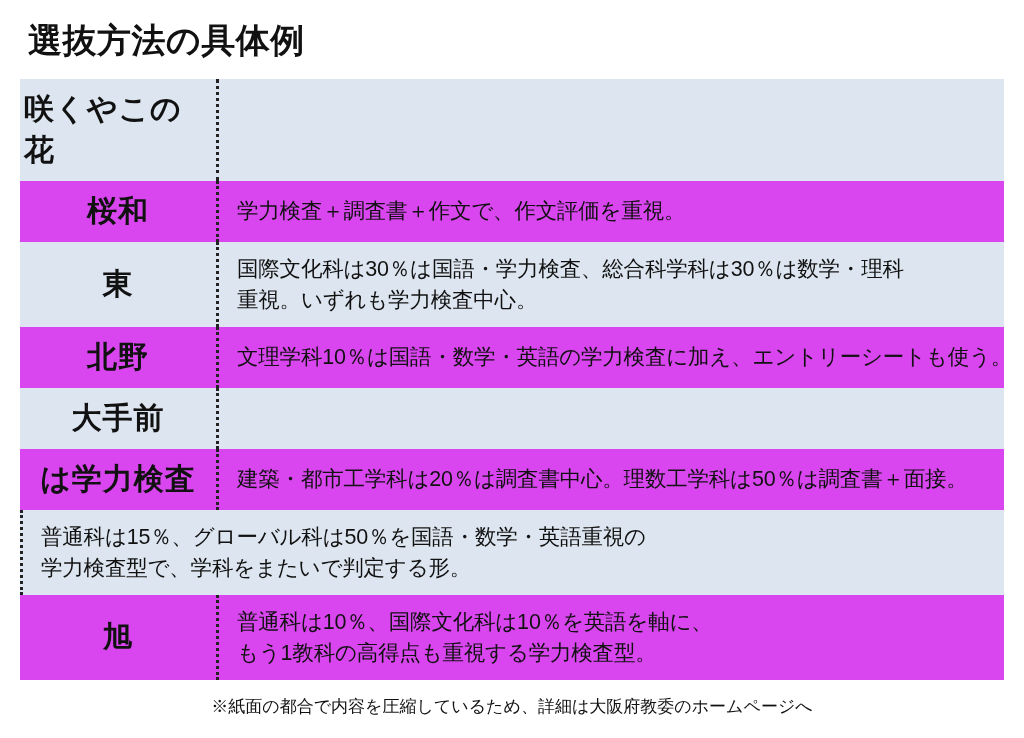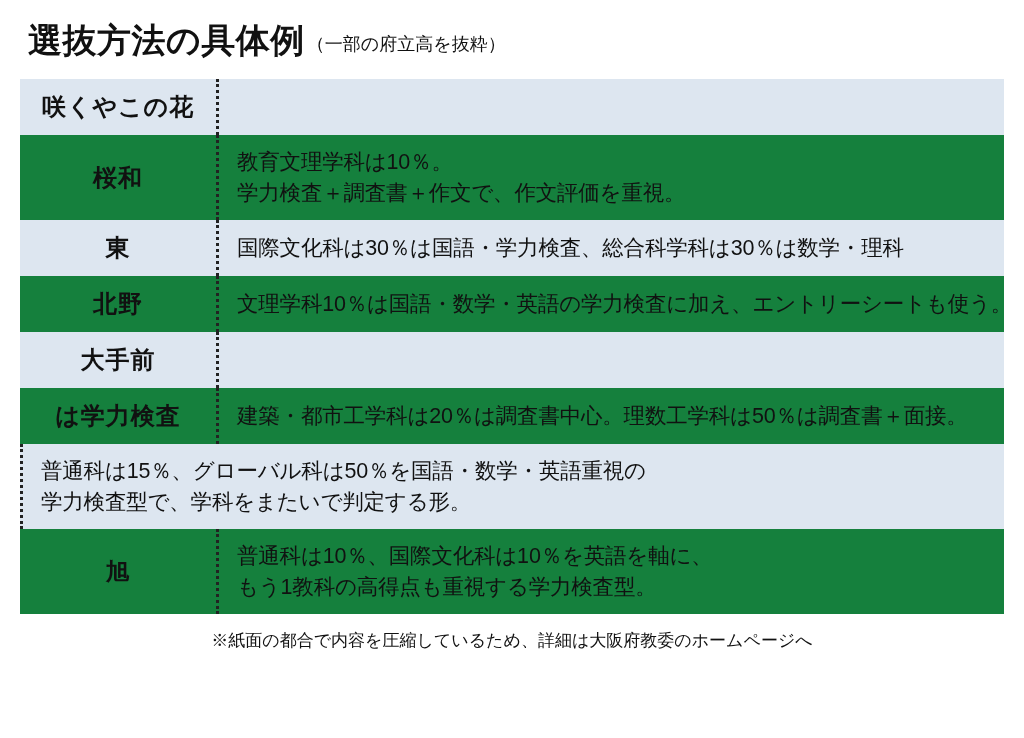--- a/index.html
+++ b/index.html
@@ -48,29 +48,29 @@
   }
   .row {
     display: flex;
     align-items: stretch;
     min-height: 56px;
   }
   .row.odd {
     background: #dde6f0;
   }
   .row.even {
-    background: #15803d;
+    background: #d946ef;
   }
   .school {
     width: 196px;
     flex: 0 0 196px;
     display: flex;
     align-items: center;
     justify-content: center;
-    font-size: 24px;
+    font-size: 30px;
     font-weight: bold;
     color: #111111;
     letter-spacing: 1px;
     padding: 10px 4px;
     box-sizing: border-box;
   }
   .divider {
     flex: 0 0 0px;
     width: 0px;
     border-left: 3px dotted #222222;
@@ -101,44 +101,43 @@
     line-height: 1.5;
   }
 </style>
 </head>
 <body>
 
 <div class="page">
 
   <div class="title-row">
     <span class="title-main">選抜方法の具体例</span>
-    <span class="title-sub">（一部の府立高を抜粋）</span>
   </div>
 
   <div class="table">
 
     <div class="row odd">
       <div class="school">咲くやこの花</div>
       <div class="divider"></div>
     </div>
 
     <div class="row even">
       <div class="school">桜和</div>
       <div class="divider"></div>
       <div class="detail">
-        <div class="line">教育文理学科は10％。</div>
         <div class="line">学力検査＋調査書＋作文で、作文評価を重視。</div>
       </div>
     </div>
 
     <div class="row odd">
       <div class="school">東</div>
       <div class="divider"></div>
       <div class="detail">
         <div class="line">国際文化科は30％は国語・学力検査、総合科学科は30％は数学・理科</div>
+        <div class="line">重視。いずれも学力検査中心。</div>
       </div>
     </div>
 
     <div class="row even">
       <div class="school">北野</div>
       <div class="divider"></div>
       <div class="detail">
         <div class="line">文理学科10％は国語・数学・英語の学力検査に加え、エントリーシートも使う。</div>
       </div>
     </div>

